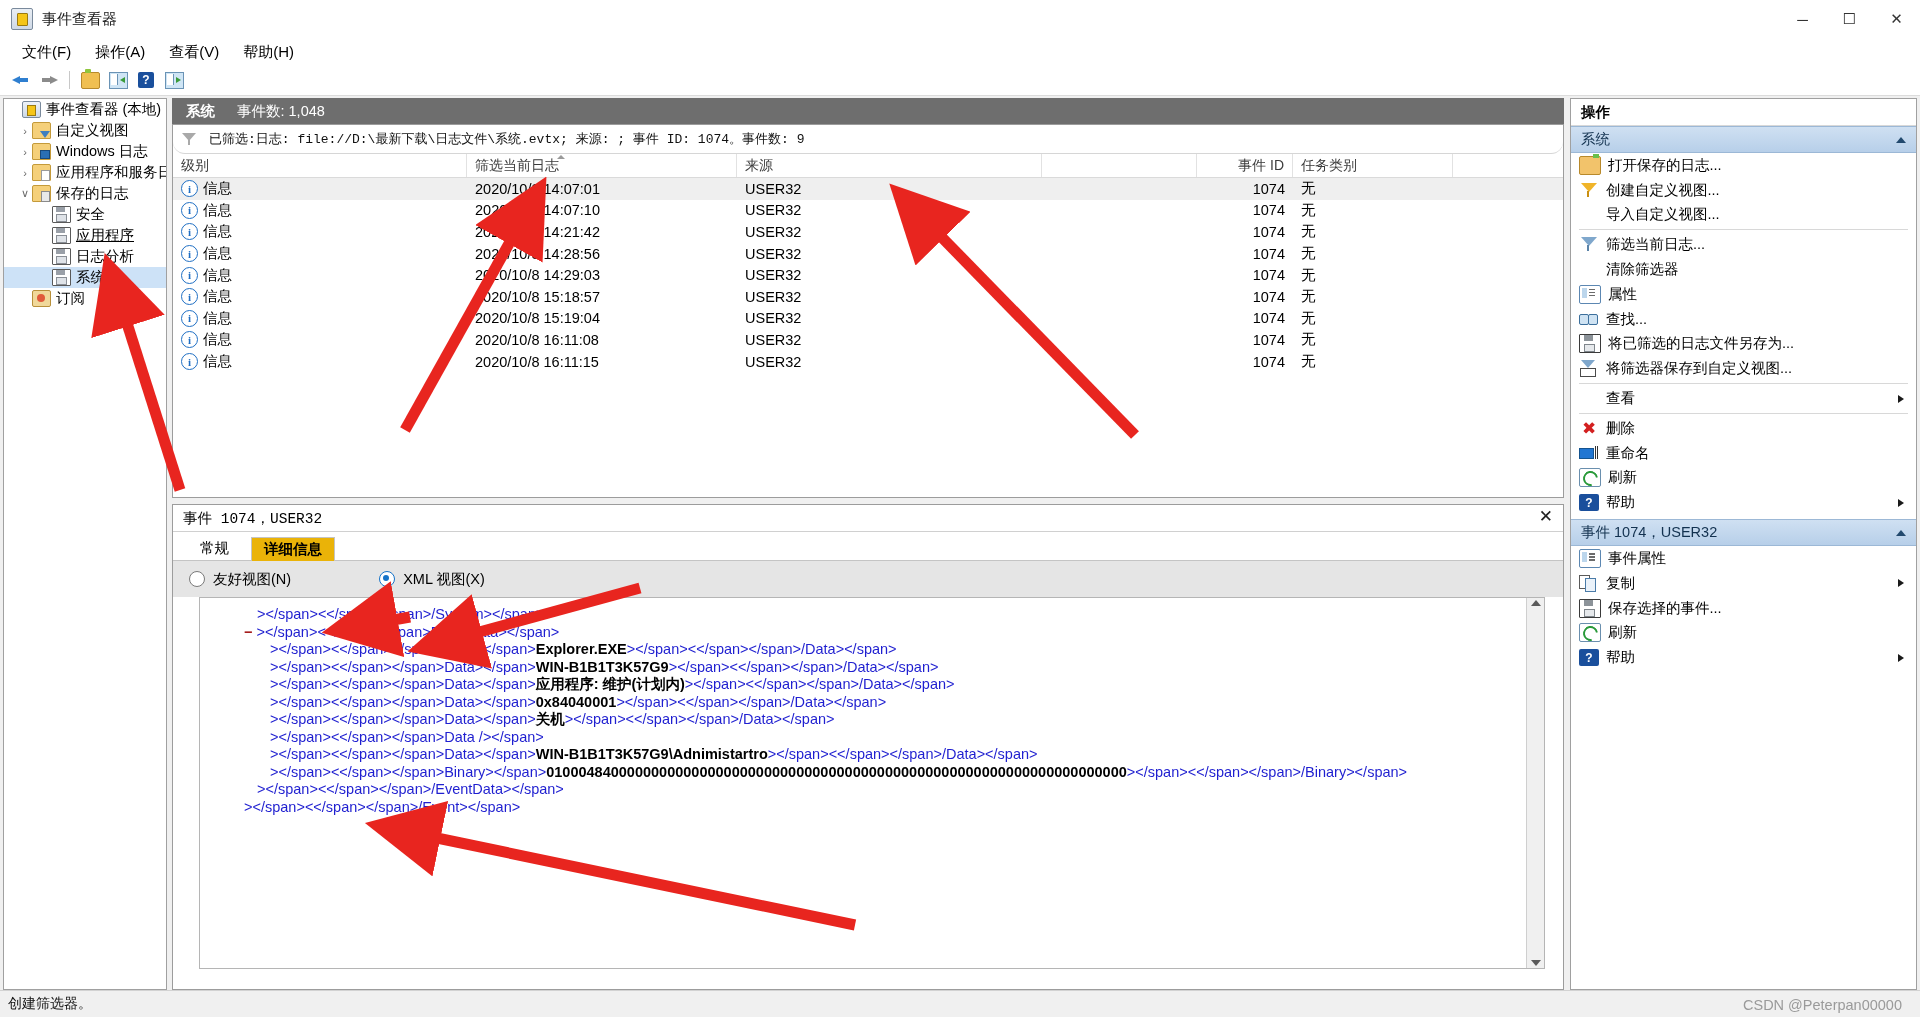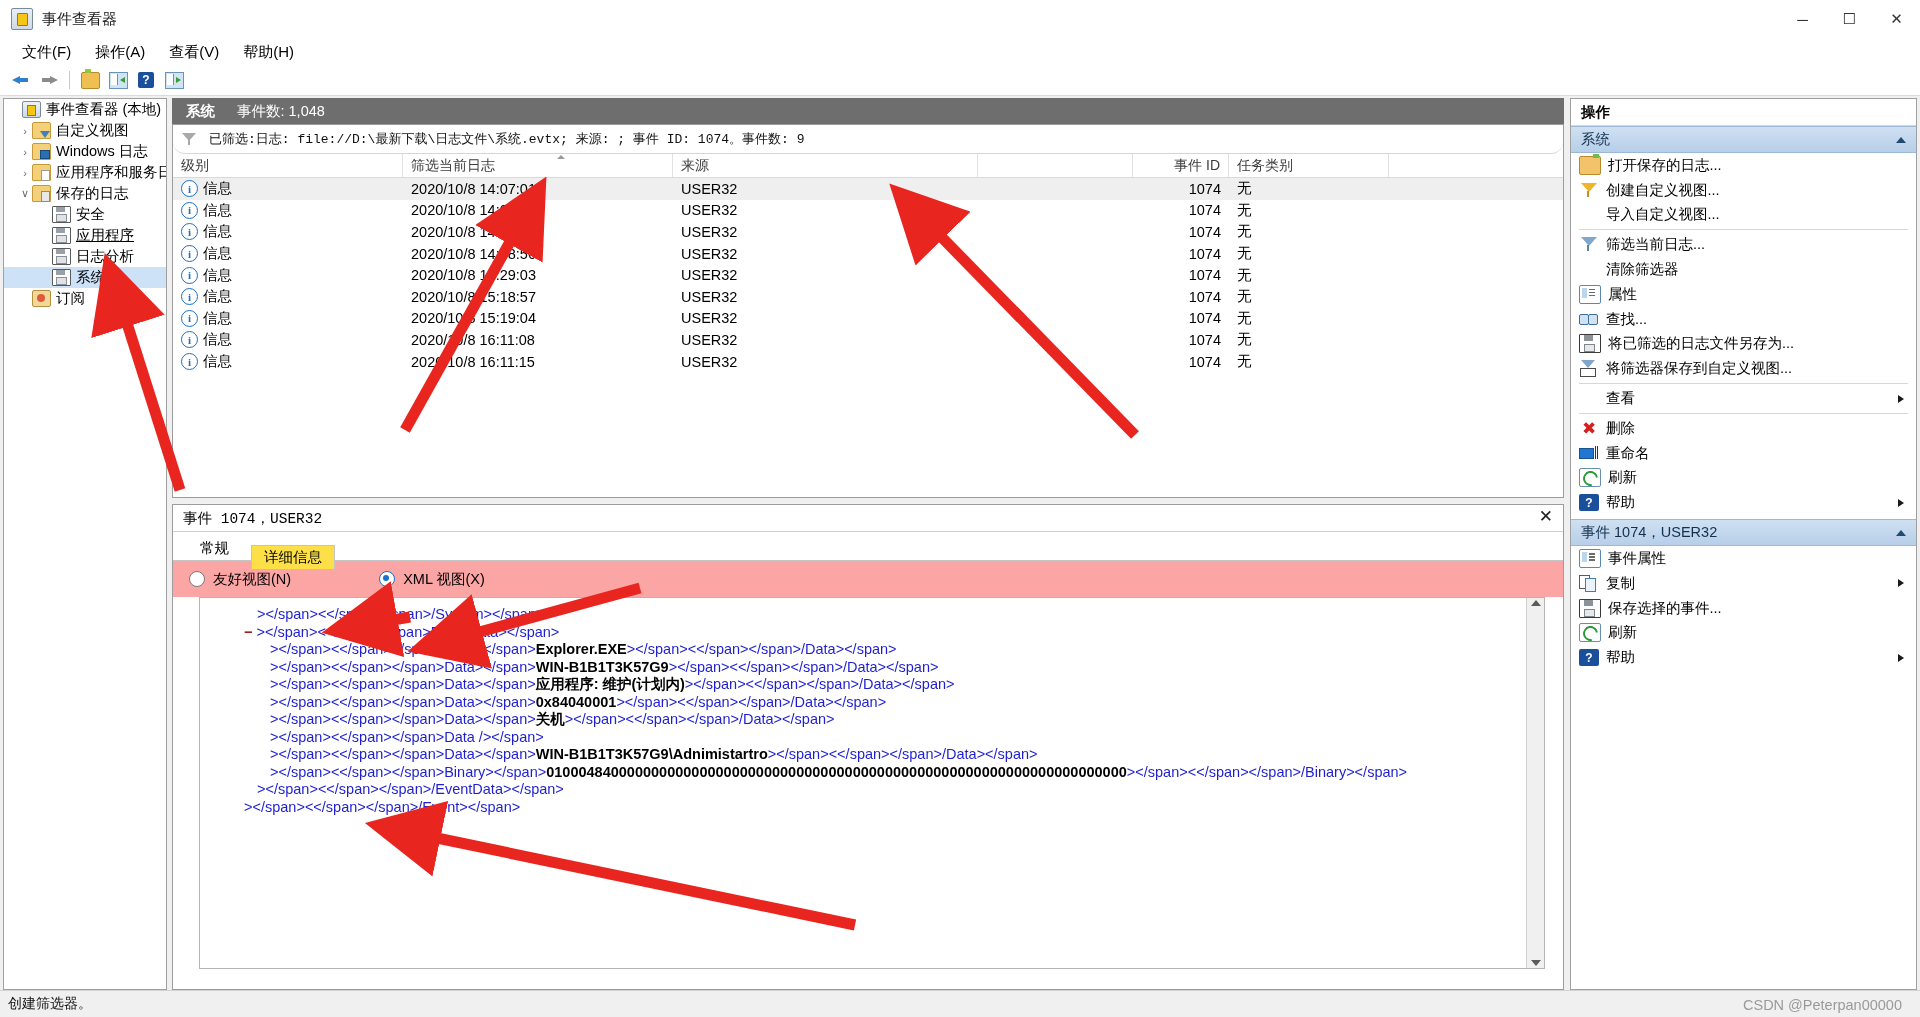--- a/index.html
+++ b/index.html
@@ -78,36 +78,36 @@
   .colhead .cell.num{justify-content:flex-end;padding-right:8px;}
   .sortcaret{position:absolute;left:384px;top:1px;width:0;height:0;border-left:4px solid transparent;border-right:4px solid transparent;border-bottom:4px solid #9a9a9a;}
   .rows{flex:1;overflow:hidden;}
   .erow{display:flex;align-items:center;height:21.6px;font-size:14.5px;}
   .erow.sel{background:#efefef;}
   .erow .cell{padding-left:8px;height:21.6px;display:flex;align-items:center;box-sizing:border-box;white-space:nowrap;}
   .erow .cell.num{justify-content:flex-end;padding-right:8px;}
   .ic-info{width:15px;height:15px;border-radius:50%;background:#fff;border:1.6px solid #1f6fc4;color:#1f6fc4;font-size:11px;font-weight:bold;display:flex;align-items:center;justify-content:center;margin-right:5px;flex:none;font-family:"Liberation Serif",serif;}
 
   
-  .c-lvl{width:230px;text-align:right;}
+  .c-lvl{width:294px;text-align:right;}
   .c-date{width:270px;}
   .c-src{width:305px;}
   .c-blank{width:155px;}
   .c-eid{width:96px;}
   .c-task{width:160px;}
 
   
   .detailpane{flex:1;min-height:0;margin-top:6px;background:#fff;border:1px solid #9c9c9c;display:flex;flex-direction:column;overflow:hidden;}
   .detailhdr{height:26px;display:flex;align-items:center;padding-left:10px;border-bottom:1px solid #d0d0d0;background:#fff;position:relative;}
   .detailhdr .t1{font-size:14.5px;font-family:"Liberation Mono","DejaVu Sans Mono",monospace;}
   .detail-close{position:absolute;right:10px;top:3px;font-size:17px;color:#222;line-height:18px;cursor:default;}
   .tabs{height:28px;display:flex;align-items:flex-end;padding-left:14px;gap:9px;background:#fff;border-bottom:1px solid #c4c4c4;}
   .tab{height:23px;padding:0 12px;display:flex;align-items:center;font-size:14.5px;border:1px solid transparent;border-bottom:none;background:transparent;}
-  .tab.active{background:#fde047;border-color:#c4c4c4;position:relative;top:9px;}
-  .radios{height:36px;display:flex;align-items:center;padding-left:16px;gap:88px;background:#fca5a5;}
+  .tab.active{background:#eab308;border-color:#c4c4c4;position:relative;top:1px;font-weight:bold;}
+  .radios{height:36px;display:flex;align-items:center;padding-left:16px;gap:88px;background:#e5e5e5;}
   .rd{display:flex;align-items:center;gap:8px;font-size:14.5px;}
   .dot{width:14px;height:14px;border-radius:50%;border:1.4px solid #7a7a7a;background:#fff;position:relative;flex:none;}
   .dot.on{border-color:#1673c8;background:#fff;}
   .dot.on:after{content:"";position:absolute;left:3px;top:3px;width:6px;height:6px;border-radius:50%;background:#1673c8;}
   .xmlwrap{flex:1;min-height:0;margin:0 18px 20px 26px;border:1px solid #b5b5b5;background:#fff;display:flex;overflow:hidden;}
   .xml{flex:1;min-width:0;padding:8px 0 8px 0;overflow:hidden;font-family:"Liberation Sans","DejaVu Sans",sans-serif;font-size:14.5px;line-height:17.5px;}
   .xl{white-space:pre;}
   .tg{color:#a31515;}
   .br{color:#1f1fd0;}
   .vl{color:#000;font-weight:bold;}

